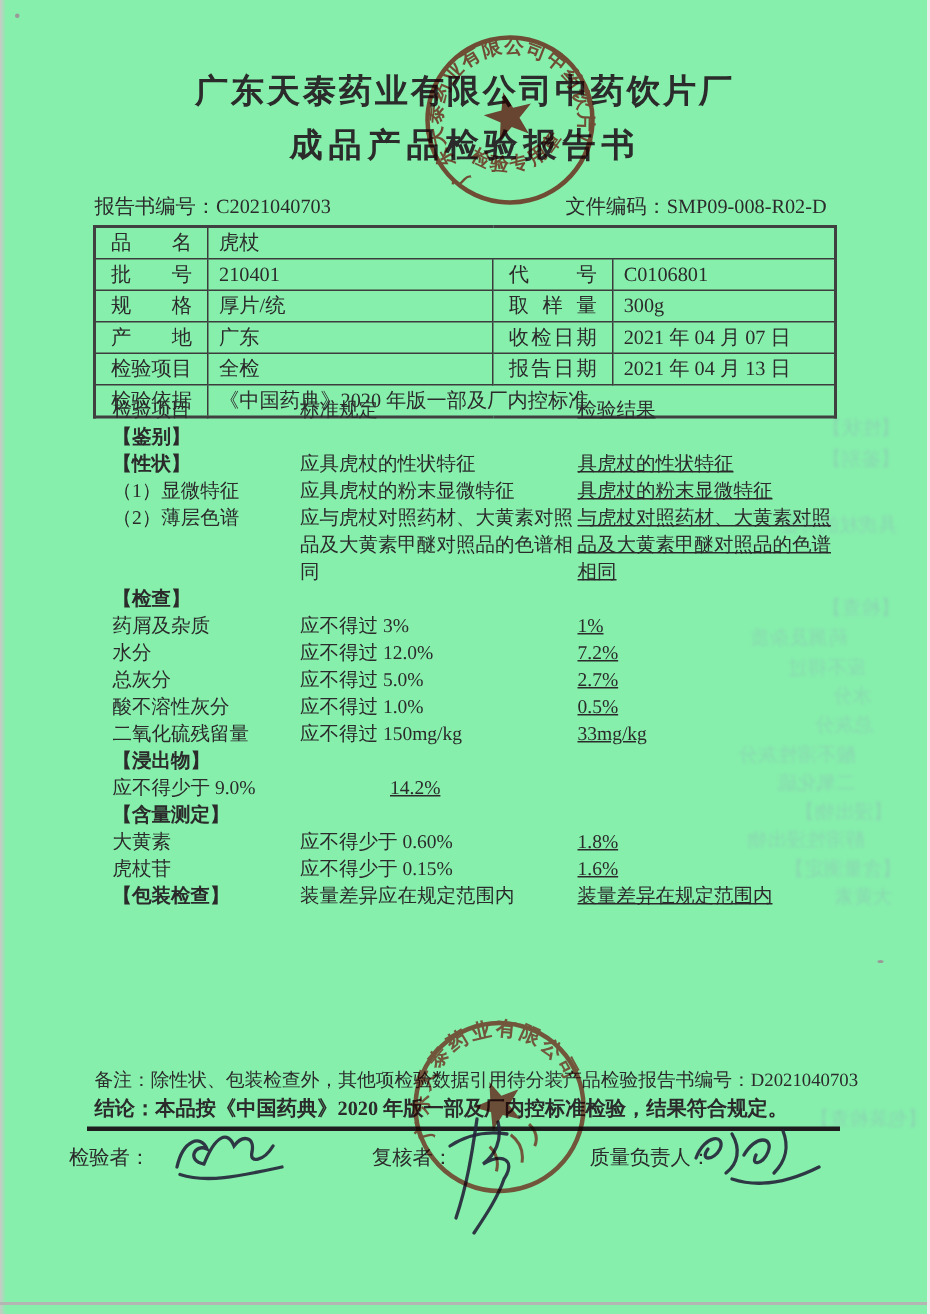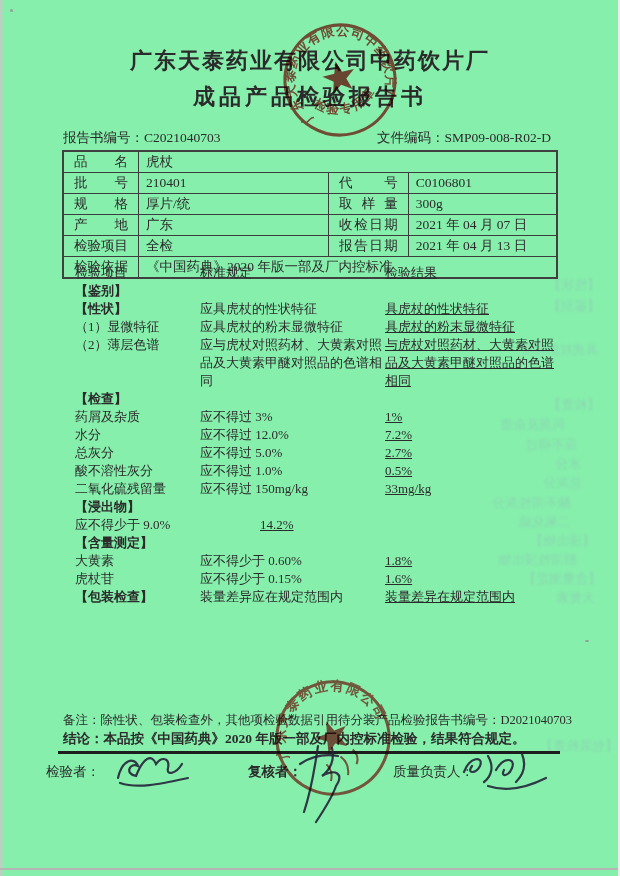--- a/index.html
+++ b/index.html
@@ -222,21 +222,21 @@
         <div class="c3">装量差异在规定范围内</div>
       </div>
   </div>
 
   <div class="remark">备注：除性状、包装检查外，其他项检验数据引用待分装产品检验报告书编号：D2021040703</div>
   <div class="conclusion">结论：本品按《中国药典》2020 年版一部及厂内控标准检验，结果符合规定。</div>
   <div class="rule"></div>
 
   <div class="signers">
     <span class="signer-label" style="left:46px;">检验者：</span>
-    <span class="signer-label" style="left:248px;font-weight:bold;">复核者：</span>
+    <span class="signer-label" style="left:248px;">复核者：</span>
     <span class="signer-label" style="left:393px;">质量负责人：</span>
   </div>
 
   <svg class="sig" style="left:112px;top:750px;" width="84" height="42" viewBox="0 0 84 42">
     <path d="M6,28 C10,10 22,6 26,16 C18,12 12,24 24,26 C32,6 40,4 44,14 C50,6 58,8 56,18 C54,26 64,24 70,14"></path>
     <path d="M8,33 C26,39 48,34 76,28"></path>
   </svg>
   <svg class="sig" style="left:288px;top:742px;" width="64" height="84" viewBox="0 0 64 84">
     <path d="M30,4 C27,24 24,46 16,70"></path>
     <path d="M44,6 C47,18 42,28 34,34 C48,26 56,32 48,44 C44,56 36,68 28,80"></path>

